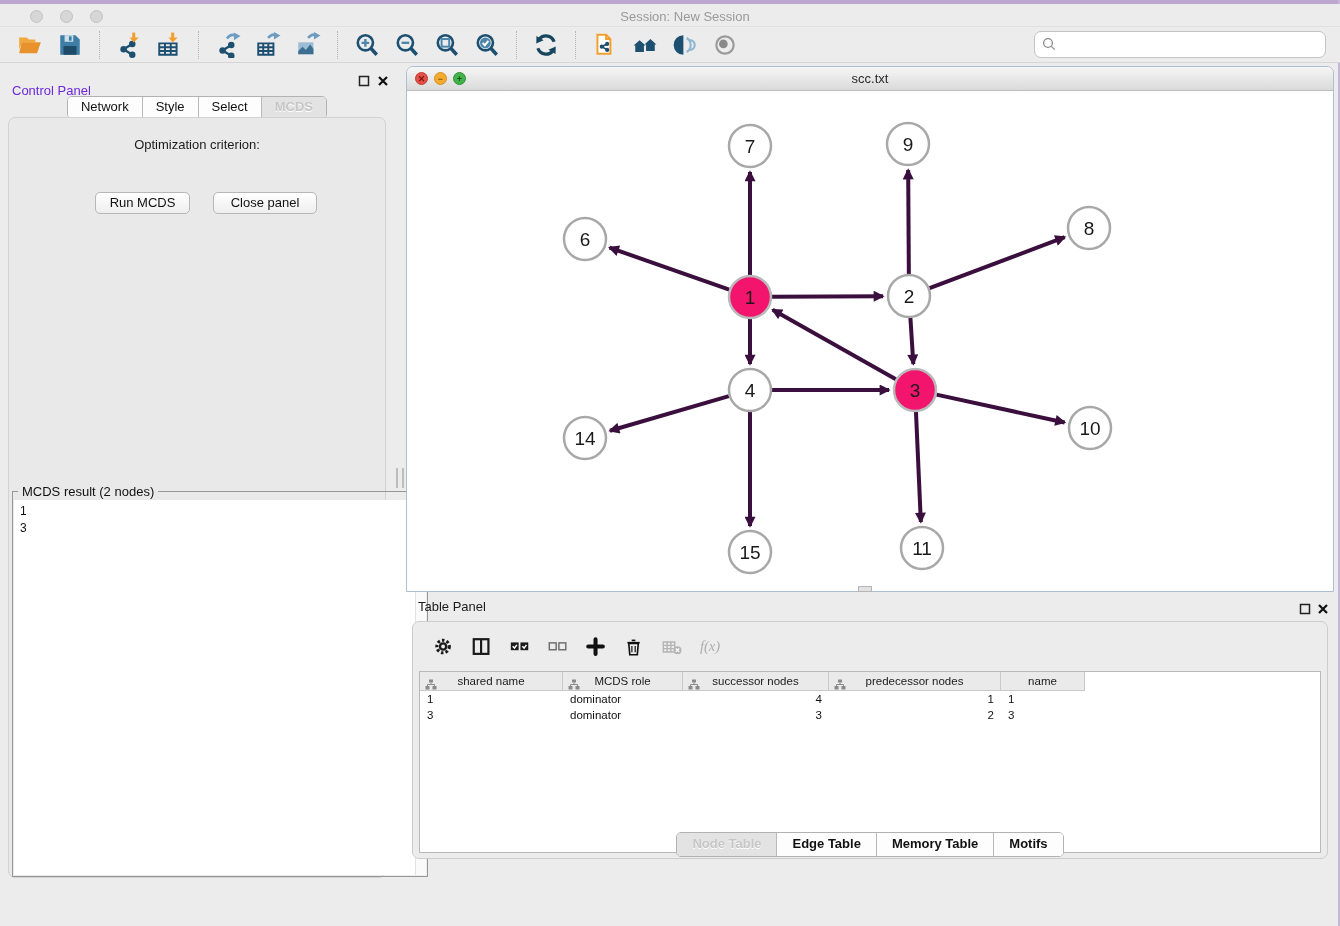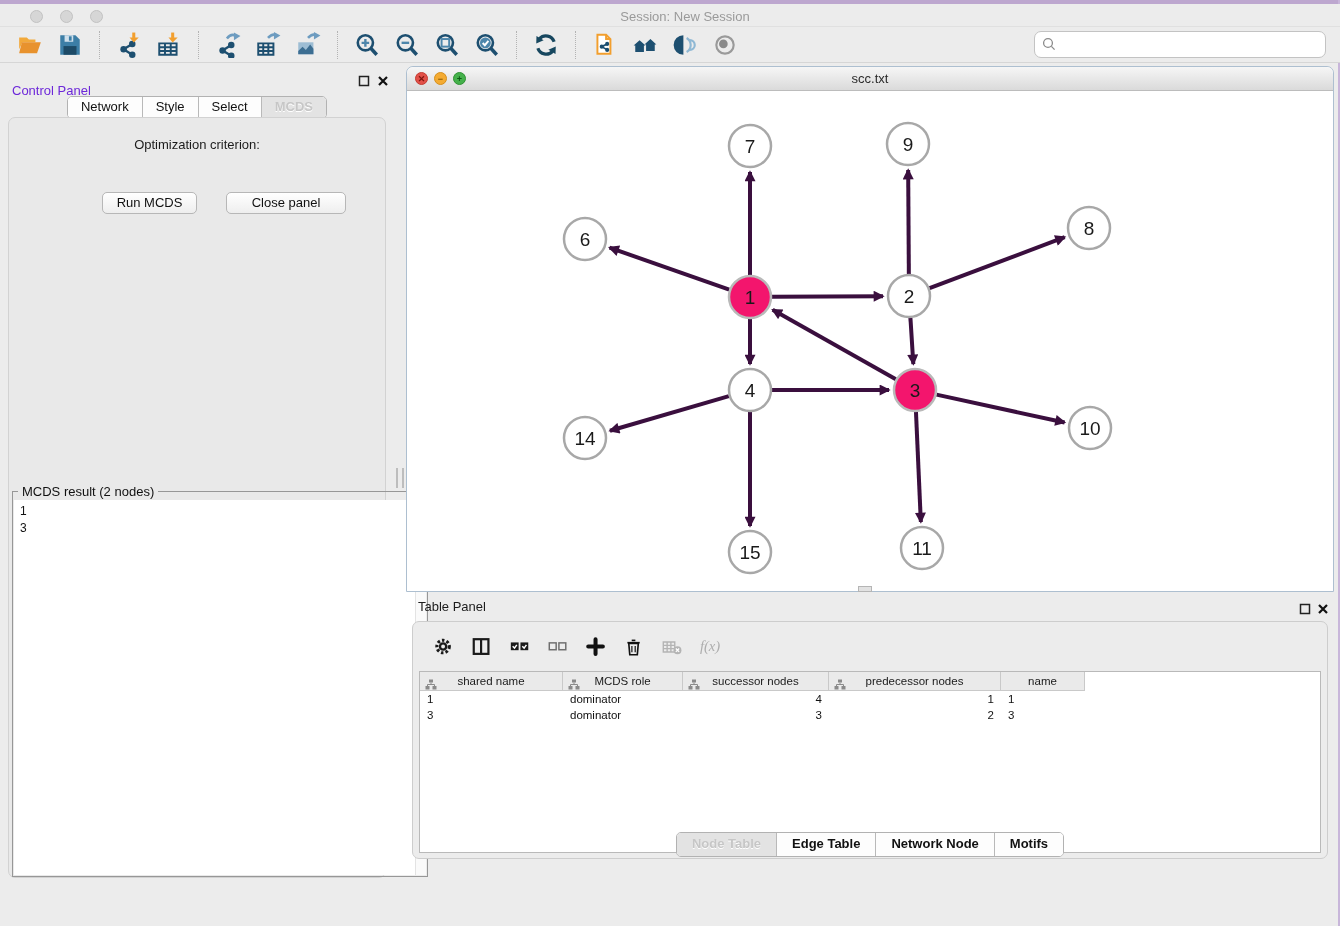--- a/index.html
+++ b/index.html
@@ -31,21 +31,21 @@
   .cp-tabs { position:absolute; left:8px; top:96px; width:378px; display:flex; justify-content:center; }
   .tabgroup { display:flex; border:1px solid #b2b2b2; border-radius:5px; overflow:hidden; background:#fff; }
   .tab { height:21px; line-height:20px; padding:0 13px; font-size:13px; color:#111; background:#fdfdfd; border-right:1px solid #b9b9b9; cursor:pointer; }
   .tab:last-child { border-right:none; }
   .tab.active { background:#e3e3e3; color:#c6c6c6; text-shadow:0 1px 0 #fff;font-weight:bold; }
   .cp-body { position:absolute; left:8px; top:117px; width:378px; height:761px; background:#e9e9e9; border:1px solid #d2d2d2; border-radius:7px; }
   .opt-label { position:absolute; left:0; width:100%; top:19px; text-align:center; font-size:13px; color:#1c1c1c; }
   .dropdown { position:absolute; left:37px; top:41px; width:309px; height:23px; background:linear-gradient(#ffffff,#f1f1f1); border:1px solid #b7b7b7; border-radius:5px; display:flex; align-items:center; padding:0 6px 0 10px; cursor:pointer; }
   .dropdown .dd-text { flex:1; font-size:13px; color:#111; }
   .dropdown svg { width:9px; height:15px; }
-  .cp-btn { position:absolute; top:74px; height:22px; background:linear-gradient(#ffffff,#eeeeee); border:1px solid #b7b7b7; border-radius:5px; font-size:13px; color:#111; text-align:center; line-height:20px; cursor:pointer;margin-left:7px; }
+  .cp-btn { position:absolute; top:74px; height:22px; background:linear-gradient(#ffffff,#eeeeee); border:1px solid #b7b7b7; border-radius:5px; font-size:13px; color:#111; text-align:center; line-height:20px; cursor:pointer; }
   .fieldset { position:absolute; left:12px; top:491px; width:416px; height:386px; border:1px solid #979797; }
   .fieldset-legend { position:absolute; left:5px; top:-8px; background:#e9e9e9; padding:0 4px; font-size:13px; color:#111; }
   .fieldset-inner { position:absolute; left:1px; top:8px; right:1px; bottom:1px; background:#fff; }
   .fieldset-scroll { position:absolute; right:0; top:0; bottom:0; width:11px; background:#fafafa; border-left:1px solid #e3e3e3; }
   .result-line { font-size:12px; color:#111; line-height:17px; padding-left:6px; }
   .vsplit-handle { position:absolute; left:396px; top:468px; width:8px; height:20px; border-left:2px solid #bdbdbd; border-right:2px solid #bdbdbd; }
 
   
   .netwin { position:absolute; left:406px; top:66px; width:928px; height:526px; border:1px solid #adbfd0; border-radius:7px 7px 0 0; background:#fff; }
   .netwin-titlebar { position:absolute; left:0; top:0; width:100%; height:24px; background:linear-gradient(#f6f6f6,#dadada); border-bottom:1px solid #bcbcbc; border-radius:7px 7px 0 0; }
@@ -250,21 +250,21 @@
         <div class="tab">Network</div>
         <div class="tab">Style</div>
         <div class="tab">Select</div>
         <div class="tab active">MCDS</div>
       </div>
     </div>
 
   <div class="cp-body">
     <div class="opt-label">Optimization criterion:</div>
     <div class="cp-btn" style="left:86px;width:95px">Run MCDS</div>
-    <div class="cp-btn" style="left:210px;width:120px">Close panel</div>
+    <div class="cp-btn" style="left:204px;width:104px">Close panel</div>
   </div>
 
   <div class="fieldset">
     <div class="fieldset-legend">MCDS result (2 nodes)</div>
     <div class="fieldset-inner">
       <div id="result-lines" style="padding-top:3px">
           <div class="result-line">1</div>
           <div class="result-line">3</div>
         </div>
       <div class="fieldset-scroll"></div>
@@ -480,21 +480,21 @@
             <div class="td" style="width: 172px; text-align: right;">2</div>
             <div class="td" style="width: 84px; text-align: left;">3</div>
           </div>
         </div>
     </div>
   </div>
   <div class="tp-tabs">
       <div class="tabgroup" id="tp-tabgroup">
         <div class="tab active">Node Table</div>
         <div class="tab">Edge Table</div>
-        <div class="tab">Network Node</div>
+        <div class="tab">Memory Table</div>
         <div class="tab">Motifs</div>
       </div>
     </div>
 
   <div class="statusbar">
     <div class="list-btn">
       <svg viewBox="0 0 20 20">
           <g fill="#222">
             <rect x="2" y="3" width="3" height="3"></rect>
             <rect x="7" y="3" width="11" height="3"></rect>

